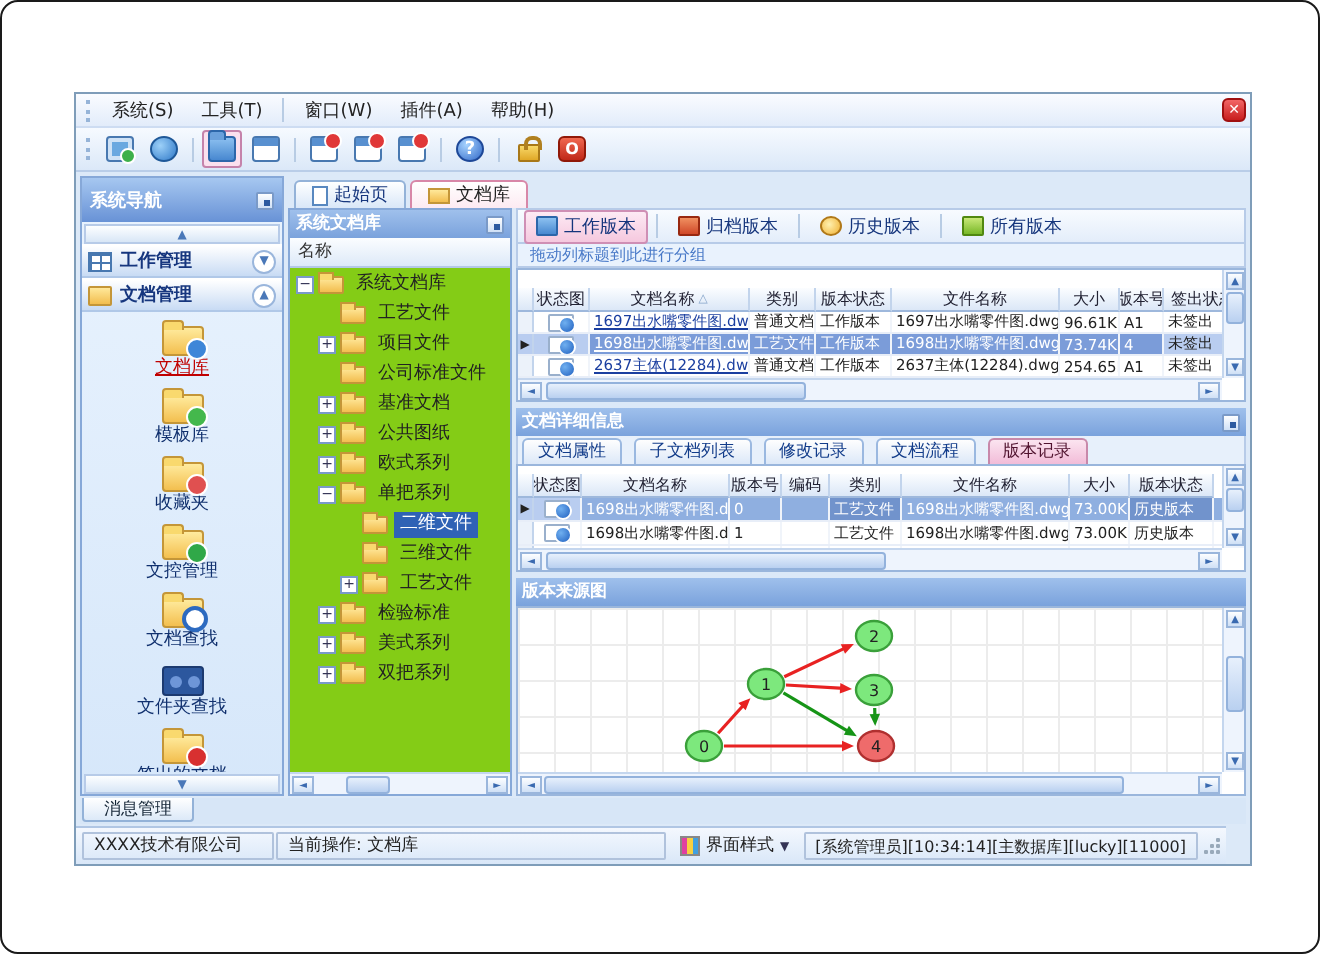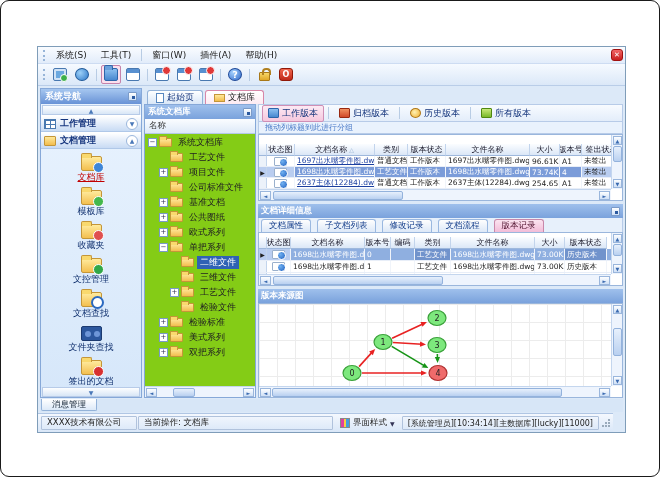--- a/index.html
+++ b/index.html
@@ -20,21 +20,21 @@
 .ti-folder-window{background:linear-gradient(#8cc0f0,#4888d0);border:1px solid #2c66aa}.ti-folder-window::before{content:"";position:absolute;left:-1px;top:-4px;width:7px;height:4px;background:#6aa0dc;border:1px solid #2c66aa;border-bottom:none;border-radius:2px 2px 0 0}
 .ti-window-layout{background:#fff;border:1px solid #4878b0}.ti-window-layout::before{content:"";position:absolute;left:0;top:0;right:0;height:4px;background:#5890d0}
 [class*="ti-window-n"],[class*="ti-window-r"],[class*="ti-window-c"]{background:#fff;border:1px solid #4878b0}
 .ti-window-new::before,.ti-window-remove::before,.ti-window-close::before{content:"";position:absolute;left:0;top:0;right:0;height:4px;background:#5890d0}
 .ti-window-new::after,.ti-window-remove::after,.ti-window-close::after{content:"";position:absolute;right:-3px;top:-3px;width:7px;height:7px;border-radius:50%;background:#e03838;border:1px solid #fff}
 .ti-help{border-radius:50%;background:radial-gradient(circle at 35% 30%,#a8d4ff,#3068c8);border:1px solid #1e4898}.ti-help::after{content:"?";position:absolute;inset:0;color:#fff;font-size:9px;font-weight:bold;text-align:center;line-height:12px}
 .ti-lock{width:11px;height:9px;margin-top:3px;background:linear-gradient(#f8d868,#e0a828);border:1px solid #a87818;border-radius:1px}.ti-lock::before{content:"";position:absolute;left:2px;top:-5px;width:5px;height:5px;border:2px solid #b08020;border-bottom:none;border-radius:4px 4px 0 0}
 .ti-exit{background:linear-gradient(#f06850,#c02818);border:1px solid #901808;border-radius:3px}.ti-exit::after{content:"O";position:absolute;inset:0;color:#fff;font-size:8px;font-weight:bold;text-align:center;line-height:12px}
 
 #sidebar{position:absolute;left:2px;top:41px;width:102px;height:310px;border:1px solid #86a8d8;background:linear-gradient(#e9f3fe,#d6e7fa);display:flex;flex-direction:column}
-.sb-title{height:15px;background:linear-gradient(#a6c7f0,#6892d6);color:#fff;font-size:9px;font-weight:bold;display:flex;align-items:center;padding:0 4px;flex:none}
+.sb-title{height:22px;background:linear-gradient(#a6c7f0,#6892d6);color:#fff;font-size:9px;font-weight:bold;display:flex;align-items:center;padding:0 4px;flex:none}
 .pin{margin-left:auto;width:9px;height:9px;background:linear-gradient(#fdfeff,#cfe0f6);border:1px solid #7a9ac8;border-radius:1px;position:relative}
 .pin::after{content:"";position:absolute;left:3px;top:3px;width:3px;height:3px;background:#2c5aa0}
 .scrollstrip{height:10px;background:linear-gradient(#fdfeff,#d8e6f6);border:1px solid #b7cbe8;margin:1px 1px 0;display:flex;align-items:center;justify-content:center;font-size:6px;color:#4a78b8;flex:none}
 .grouphdr{height:17px;background:linear-gradient(#fff,#c8dbf4);border-top:1px solid #fff;border-bottom:1px solid #b0c8e8;display:flex;align-items:center;gap:4px;padding:0 3px;color:#16367e;font-weight:bold;font-size:9px;flex:none}
 .ghico{width:12px;height:10px;flex:none}
 .ghico.grid{background:#fff;border:1px solid #4878b0;background-image:linear-gradient(#4878b0 1px,transparent 1px),linear-gradient(90deg,#4878b0 1px,transparent 1px);background-size:5px 4px}
 .ghico.folder{background:linear-gradient(#ffe89a,#f2bd4e);border:1px solid #c49638;border-radius:1px}
 .chev{margin-left:auto;width:12px;height:12px;border:1px solid #9ab6dc;border-radius:50%;background:#fff;color:#4a78b8;font-size:6px;display:flex;align-items:center;justify-content:center}
 #nav-items{flex:1;display:flex;flex-direction:column;align-items:center;padding-top:3px;overflow:hidden}
 .nav-item{height:34px;display:flex;flex-direction:column;align-items:center;justify-content:center;cursor:pointer;flex:none}
@@ -293,24 +293,20 @@
             <span class="tree-label sel">二维文件</span>
           </div>
           <div class="tree-row" style="padding-left: 36px;">
             <span class="tfold"></span>
             <span class="tree-label">三维文件</span>
           </div>
           <div class="tree-row" style="padding-left: 25px;">
             <span class="expbox">+</span>
             <span class="tfold"></span>
             <span class="tree-label">工艺文件</span>
-          </div>
-          <div class="tree-row" style="padding-left: 36px;">
-            <span class="tfold"></span>
-            <span class="tree-label">检验文件</span>
           </div>
           <div class="tree-row" style="padding-left: 14px;">
             <span class="expbox">+</span>
             <span class="tfold"></span>
             <span class="tree-label">检验标准</span>
           </div>
           <div class="tree-row" style="padding-left: 14px;">
             <span class="expbox">+</span>
             <span class="tfold"></span>
             <span class="tree-label">美式系列</span>

